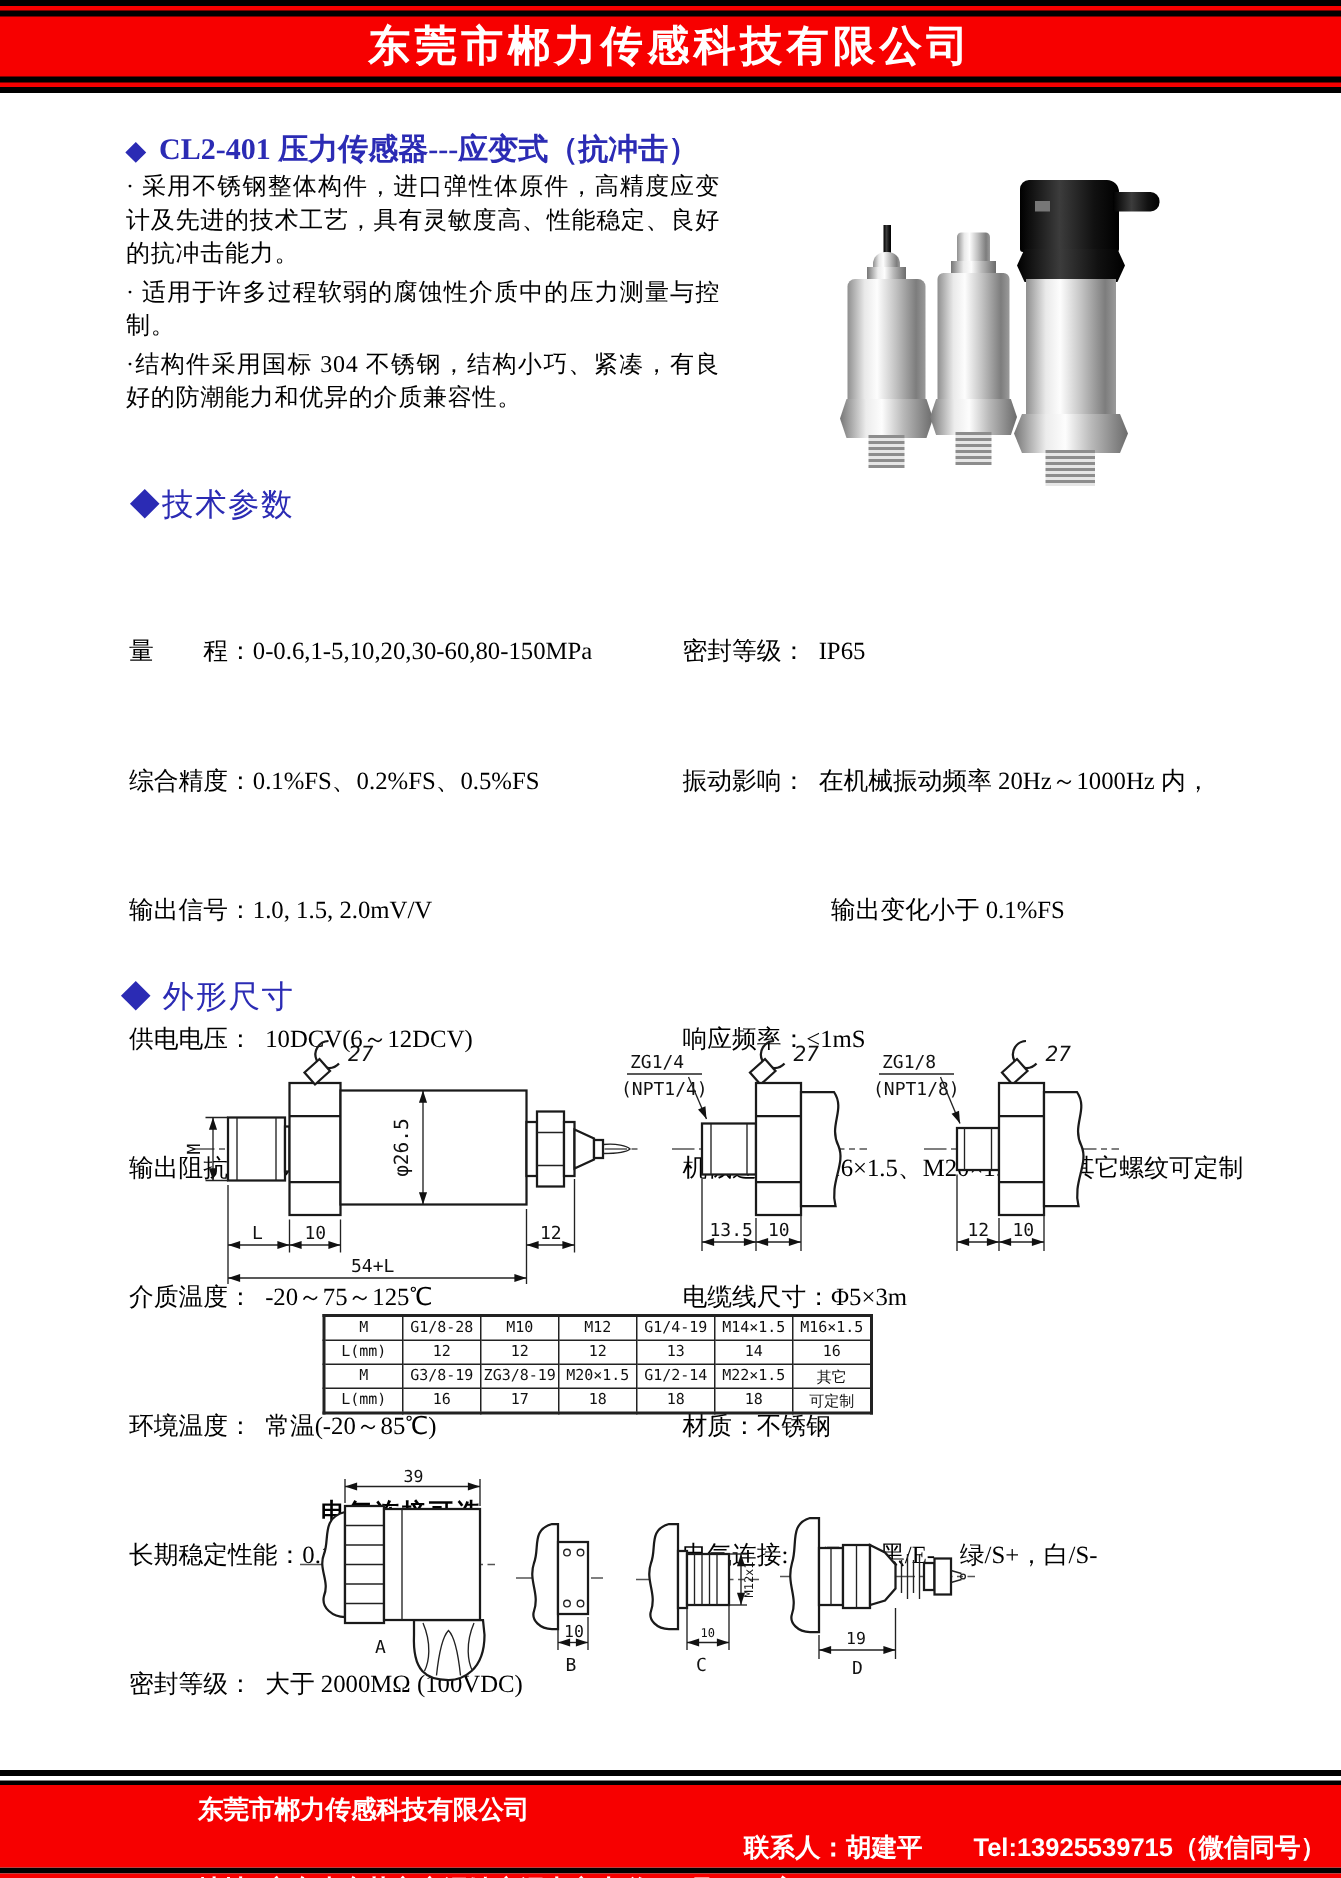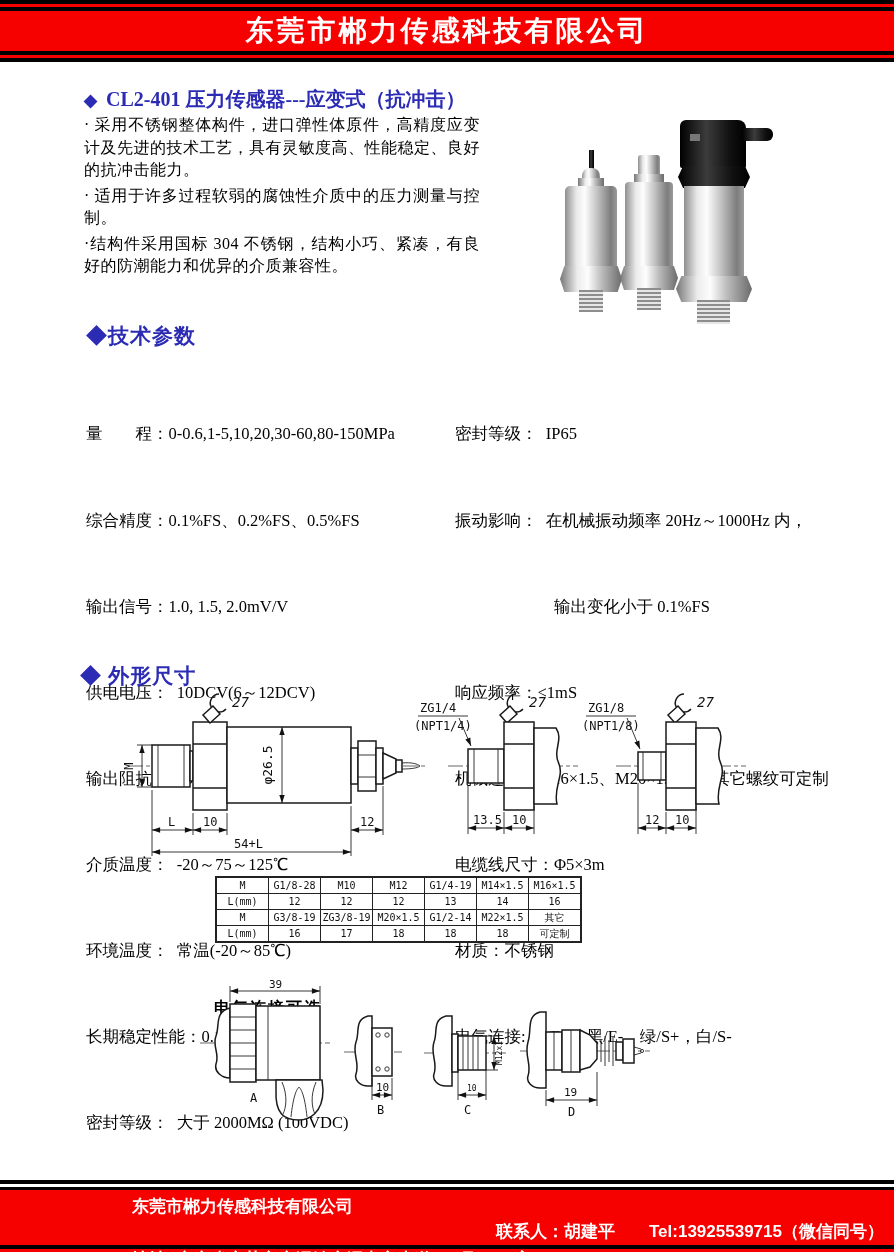--- a/index.html
+++ b/index.html
@@ -14,21 +14,21 @@
   .band-title{height:40px;display:flex;align-items:center;justify-content:center;
               color:#fff;font:700 28px "Liberation Sans",sans-serif;letter-spacing:3px;}
   .footer-content{position:relative;height:55px;color:#fff;
                   font:700 17px "Liberation Sans",sans-serif;}
   .footer-content .fl1{position:absolute;left:132px;top:5px;}
   .footer-content .fl2{position:absolute;left:132px;top:30px;margin-top:28px;}
   .footer-content .fr1{position:absolute;left:506px;top:5px;}
   .footer-content .fr2{position:absolute;left:496px;top:30px;}
   .footer-content .tel{margin-left:34px;}
   
-  .h-blue{position:absolute;color:#2b2bb4;font-weight:700;font-size:21px;letter-spacing:1px;}
+  .h-blue{position:absolute;color:#2b2bb4;font-weight:400;font-size:21px;letter-spacing:1px;}
   .prod-title{position:absolute;left:84px;top:86px;color:#2b2bb4;font-weight:600;font-size:20px;}
   .prod-title .dm{font-size:17px;margin-right:9px;}
   
   .desc{position:absolute;left:84px;top:114px;width:396px;font-size:16px;line-height:22.5px;
         text-align:justify;letter-spacing:0.5px;}
   .desc p{margin:0 0 3px 0;}
   
   .spec-col{position:absolute;font-size:16.5px;line-height:28.7px;white-space:pre;}
   .spec-left{left:86px;top:363px;}
   .spec-right{left:455px;top:363px;}
@@ -131,21 +131,21 @@
     <div>密封等级：  IP65</div>
     <div>振动影响：  在机械振动频率 20Hz～1000Hz 内，</div>
     <div>　　　　　　输出变化小于 0.1%FS</div>
     <div>响应频率：&lt;1mS</div>
     <div>机械连接：M16×1.5、M20×1.5 等，其它螺纹可定制</div>
     <div>电缆线尺寸：Φ5×3m</div>
     <div>材质：不锈钢</div>
     <div>电气连接: 红/E+，黑/E-，绿/S+，白/S-</div>
   </div>
 
-  <div class="h-blue" style="left:80px;top:650px;margin-top:12px;">
+  <div class="h-blue" style="left:80px;top:650px;">
     <span>◆</span> <span>外形尺寸</span>
   </div>
 
   <svg class="dwg" style="left:100px;top:678px;" width="335" height="195" viewBox="0 0 335 195">
     <defs>
       <marker id="ar1" viewBox="0 0 10 10" refX="9.5" refY="5" markerWidth="10" markerHeight="10" orient="auto-start-reverse">
         <path d="M0.5,2 L9.5,5 L0.5,8 Z" fill="#111"></path>
       </marker>
     </defs>
     <line class="cl" x1="28" y1="88" x2="326" y2="88"></line>

